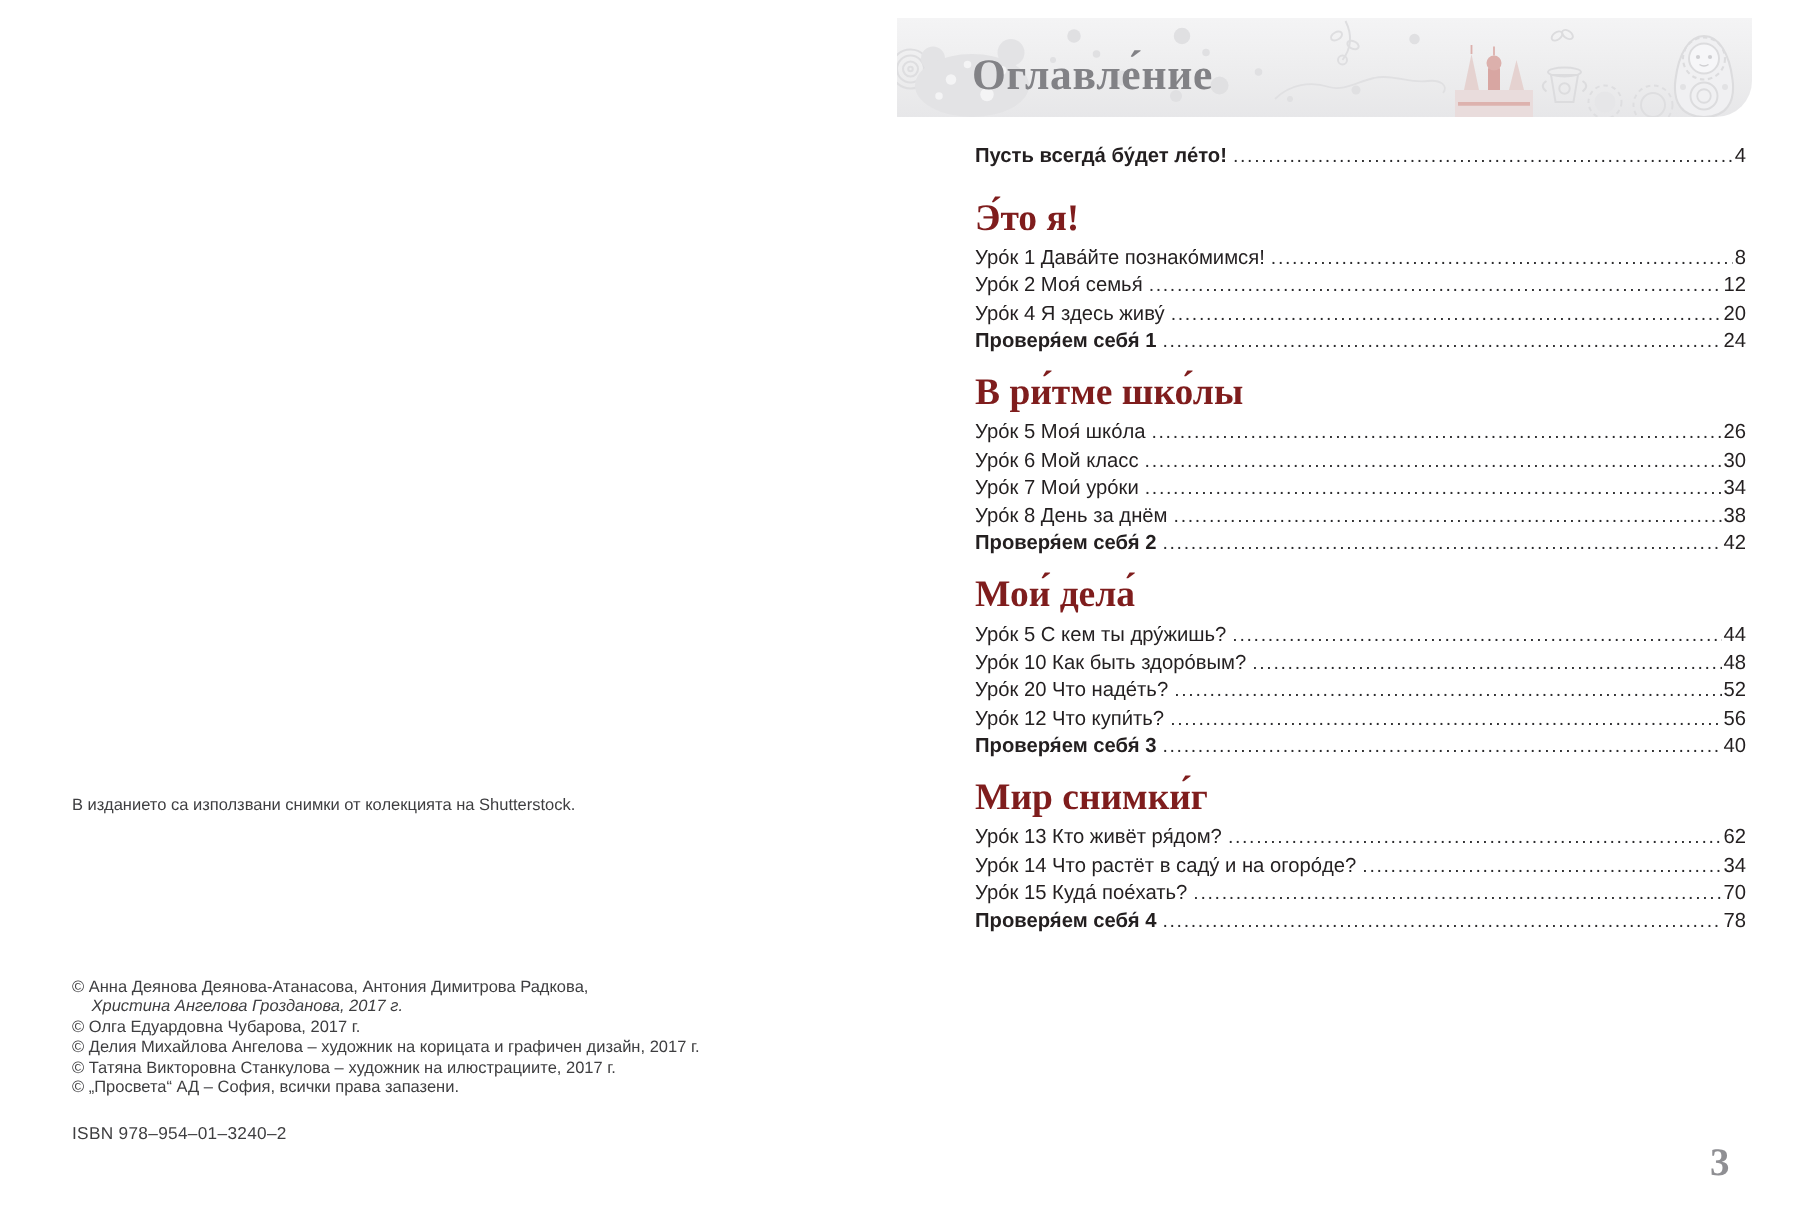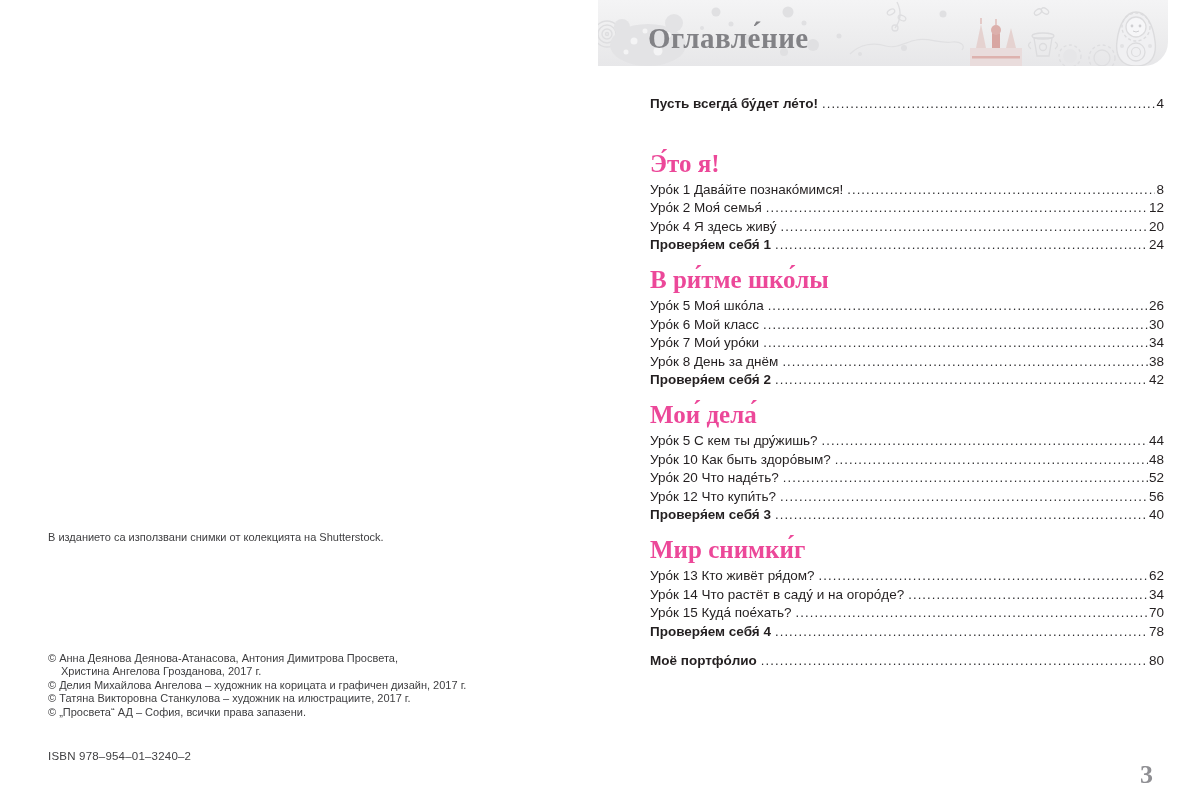--- a/index.html
+++ b/index.html
@@ -4,21 +4,21 @@
 <style>
   html,body { margin:0; padding:0; }
   body {
     width:1200px; height:807px; position:relative; overflow:hidden;
     background:#ffffff; color:#231f20;
     font-family:"Liberation Sans","DejaVu Sans",sans-serif;
     -webkit-font-smoothing:antialiased;
   }
   
   .band {
-    position:absolute; left:598px; top:0; width:570px; height:66px;
+    position:absolute; left:598px; top:12px; width:570px; height:66px;
     background:linear-gradient(180deg,#f4f4f5 0%,#ededee 55%,#e7e7e9 100%);
     border-radius:0 0 24px 0;
   }
   .band svg { position:absolute; left:0; top:0; }
   .band-title {
     position:absolute; left:50px; top:22px;
     font-family:"Liberation Serif","DejaVu Serif",serif;
     font-weight:bold; font-size:29px; color:#828286; letter-spacing:.5px;
     white-space:nowrap;
   }
@@ -28,32 +28,32 @@
   .row .lbl { white-space:nowrap; padding-right:4px; }
   .row.b .lbl { font-weight:bold; }
   .leader {
     flex:1; overflow:hidden; white-space:nowrap;
     font-size:13px; letter-spacing:1.1px; color:#2c2c2e;
   }
   .leader::after {
     content:"......................................................................................................................................................................................................................................................................";
   }
   .pg { padding-left:1px; white-space:nowrap; }
-  .intro-row { margin-bottom:31px; }
+  .intro-row { margin-bottom:13px; }
   .sec { margin-top:6px; }
   .sec-title {
     font-family:"Liberation Serif","DejaVu Serif",serif;
-    font-weight:bold; font-size:25px; line-height:36px; color:#ec4899;
+    font-weight:bold; font-size:25px; line-height:36px; color:#7f1d1d;
     white-space:nowrap;
   }
   .outro-row { margin-top:11px; }
   
   .credits { position:absolute; left:48px; top:531px; font-size:11px; color:#3e3e40; }
   .copyright { position:absolute; left:48px; top:652px; font-size:11px; line-height:13.4px; color:#3e3e40; }
-  .copyright .indent { padding-left:13px; }
+  .copyright .indent { padding-left:13px;font-style:italic; }
   .isbn { position:absolute; left:48px; top:750px; font-size:11.5px; letter-spacing:.2px; color:#3e3e40;text-align:center; }
   
   .pageno {
     position:absolute; left:1140px; top:760px;
     font-family:"Liberation Serif","DejaVu Serif",serif;
     font-weight:bold; font-size:26px; color:#8f8f93;
   }
 </style>
 </head>
 <body>
@@ -255,33 +255,29 @@
       <span class="leader"></span>
       <span class="pg">70</span>
     </div>
     <div class="row b">
       <span class="lbl">Проверя́ем себя́ 4</span>
       <span class="leader"></span>
       <span class="pg">78</span>
     </div>
   </div>
 
-  <div class="row b outro-row">
-    <span class="lbl">Моё портфо́лио</span>
-    <span class="leader"></span>
-    <span class="pg">80</span>
-  </div>
 
 </div>
 
 <div class="credits">В изданието са използвани снимки от колекцията на Shutterstock.</div>
 
 <div class="copyright">
-  <div>© Анна Деянова Деянова-Атанасова, Антония Димитрова Просвета,</div>
+  <div>© Анна Деянова Деянова-Атанасова, Антония Димитрова Радкова,</div>
   <div class="indent">Христина Ангелова Грозданова, 2017 г.</div>
+  <div>© Олга Едуардовна Чубарова, 2017 г.</div>
   <div>© Делия Михайлова Ангелова – художник на корицата и графичен дизайн, 2017 г.</div>
   <div>© Татяна Викторовна Станкулова – художник на илюстрациите, 2017 г.</div>
   <div>© „Просвета“ АД – София, всички права запазени.</div>
 </div>
 
 <div class="isbn">ISBN 978–954–01–3240–2</div>
 
 <div class="pageno">3</div>
 
 </body></html>

